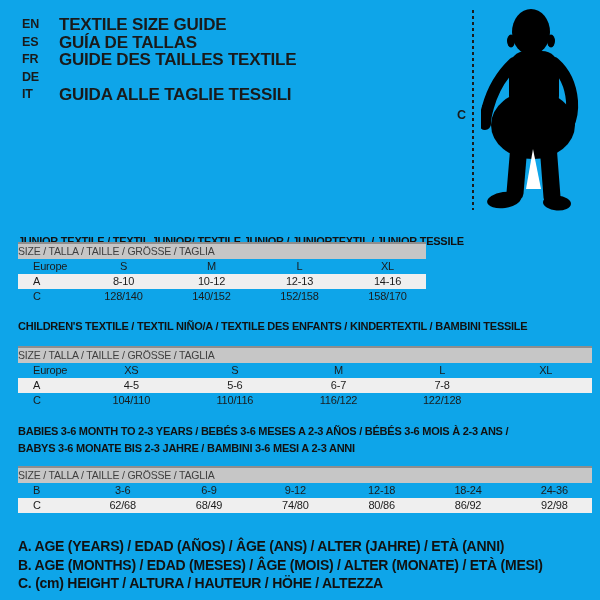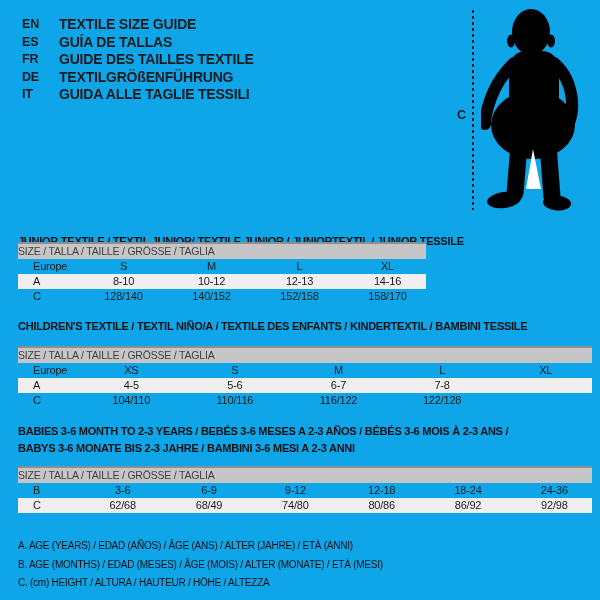--- a/index.html
+++ b/index.html
@@ -13,21 +13,21 @@
     color: #1a1a1a;
   }
 
   
   .lang-list { position: absolute; left: 22px; top: 16px; }
   .lang-row { display: flex; height: 17.5px; line-height: 17.5px; }
   .lang-code {
     width: 37px; font-weight: 700; font-size: 12.5px; letter-spacing: -0.2px;
   }
   .lang-label {
-    font-weight: 700; font-size: 14px; letter-spacing: -0.2px; white-space: nowrap;
+    font-weight: 700; font-size: 17px; letter-spacing: -0.2px; white-space: nowrap;
   }
 
   
   .measure-label {
     position: absolute; left: 457px; top: 108px;
     font-weight: 700; font-size: 12.5px;
   }
   .measure-line {
     position: absolute; left: 472px; top: 10px; width: 2px; height: 200px;
     background: repeating-linear-gradient(to bottom, #1b1b1b 0 3px, transparent 3px 6px);
@@ -61,21 +61,21 @@
   #t1 { top: 242px; width: 408px; }
   #t2 { top: 346px; width: 574px; }
   #t3 { top: 466px; width: 574px; }
   #t1-title { top: 216px; margin-top: 17px; }
   #t2-title { top: 318px; }
   #t3-title { top: 423px; }
 
   
   .footnotes { position: absolute; left: 18px; top: 537px; }
   .footnote {
-    font-weight: 400; font-size: 10px; letter-spacing: -0.25px;
+    font-weight: 700; font-size: 14px; letter-spacing: -0.25px;
     line-height: 18.5px; white-space: nowrap; color: #111111;
   }
 </style>
 </head>
 <body>
 
 <div class="page">
 
   <div class="lang-list">
     <div class="lang-row">
@@ -85,21 +85,20 @@
     <div class="lang-row">
       <span class="lang-code">ES</span>
       <span class="lang-label">GUÍA DE TALLAS</span>
     </div>
     <div class="lang-row">
       <span class="lang-code">FR</span>
       <span class="lang-label">GUIDE DES TAILLES TEXTILE</span>
     </div>
     <div class="lang-row">
       <span class="lang-code">DE</span>
-      <span class="lang-label">TEXTILGRÖßENFÜHRUNG</span>
     </div>
     <div class="lang-row">
       <span class="lang-code">IT</span>
       <span class="lang-label">GUIDA ALLE TAGLIE TESSILI</span>
     </div>
   </div>
 
   <div class="measure-label">C</div>
   <div class="measure-line"></div>
   <svg class="baby-svg" width="102" height="206" viewBox="0 0 102 206" aria-hidden="true">

